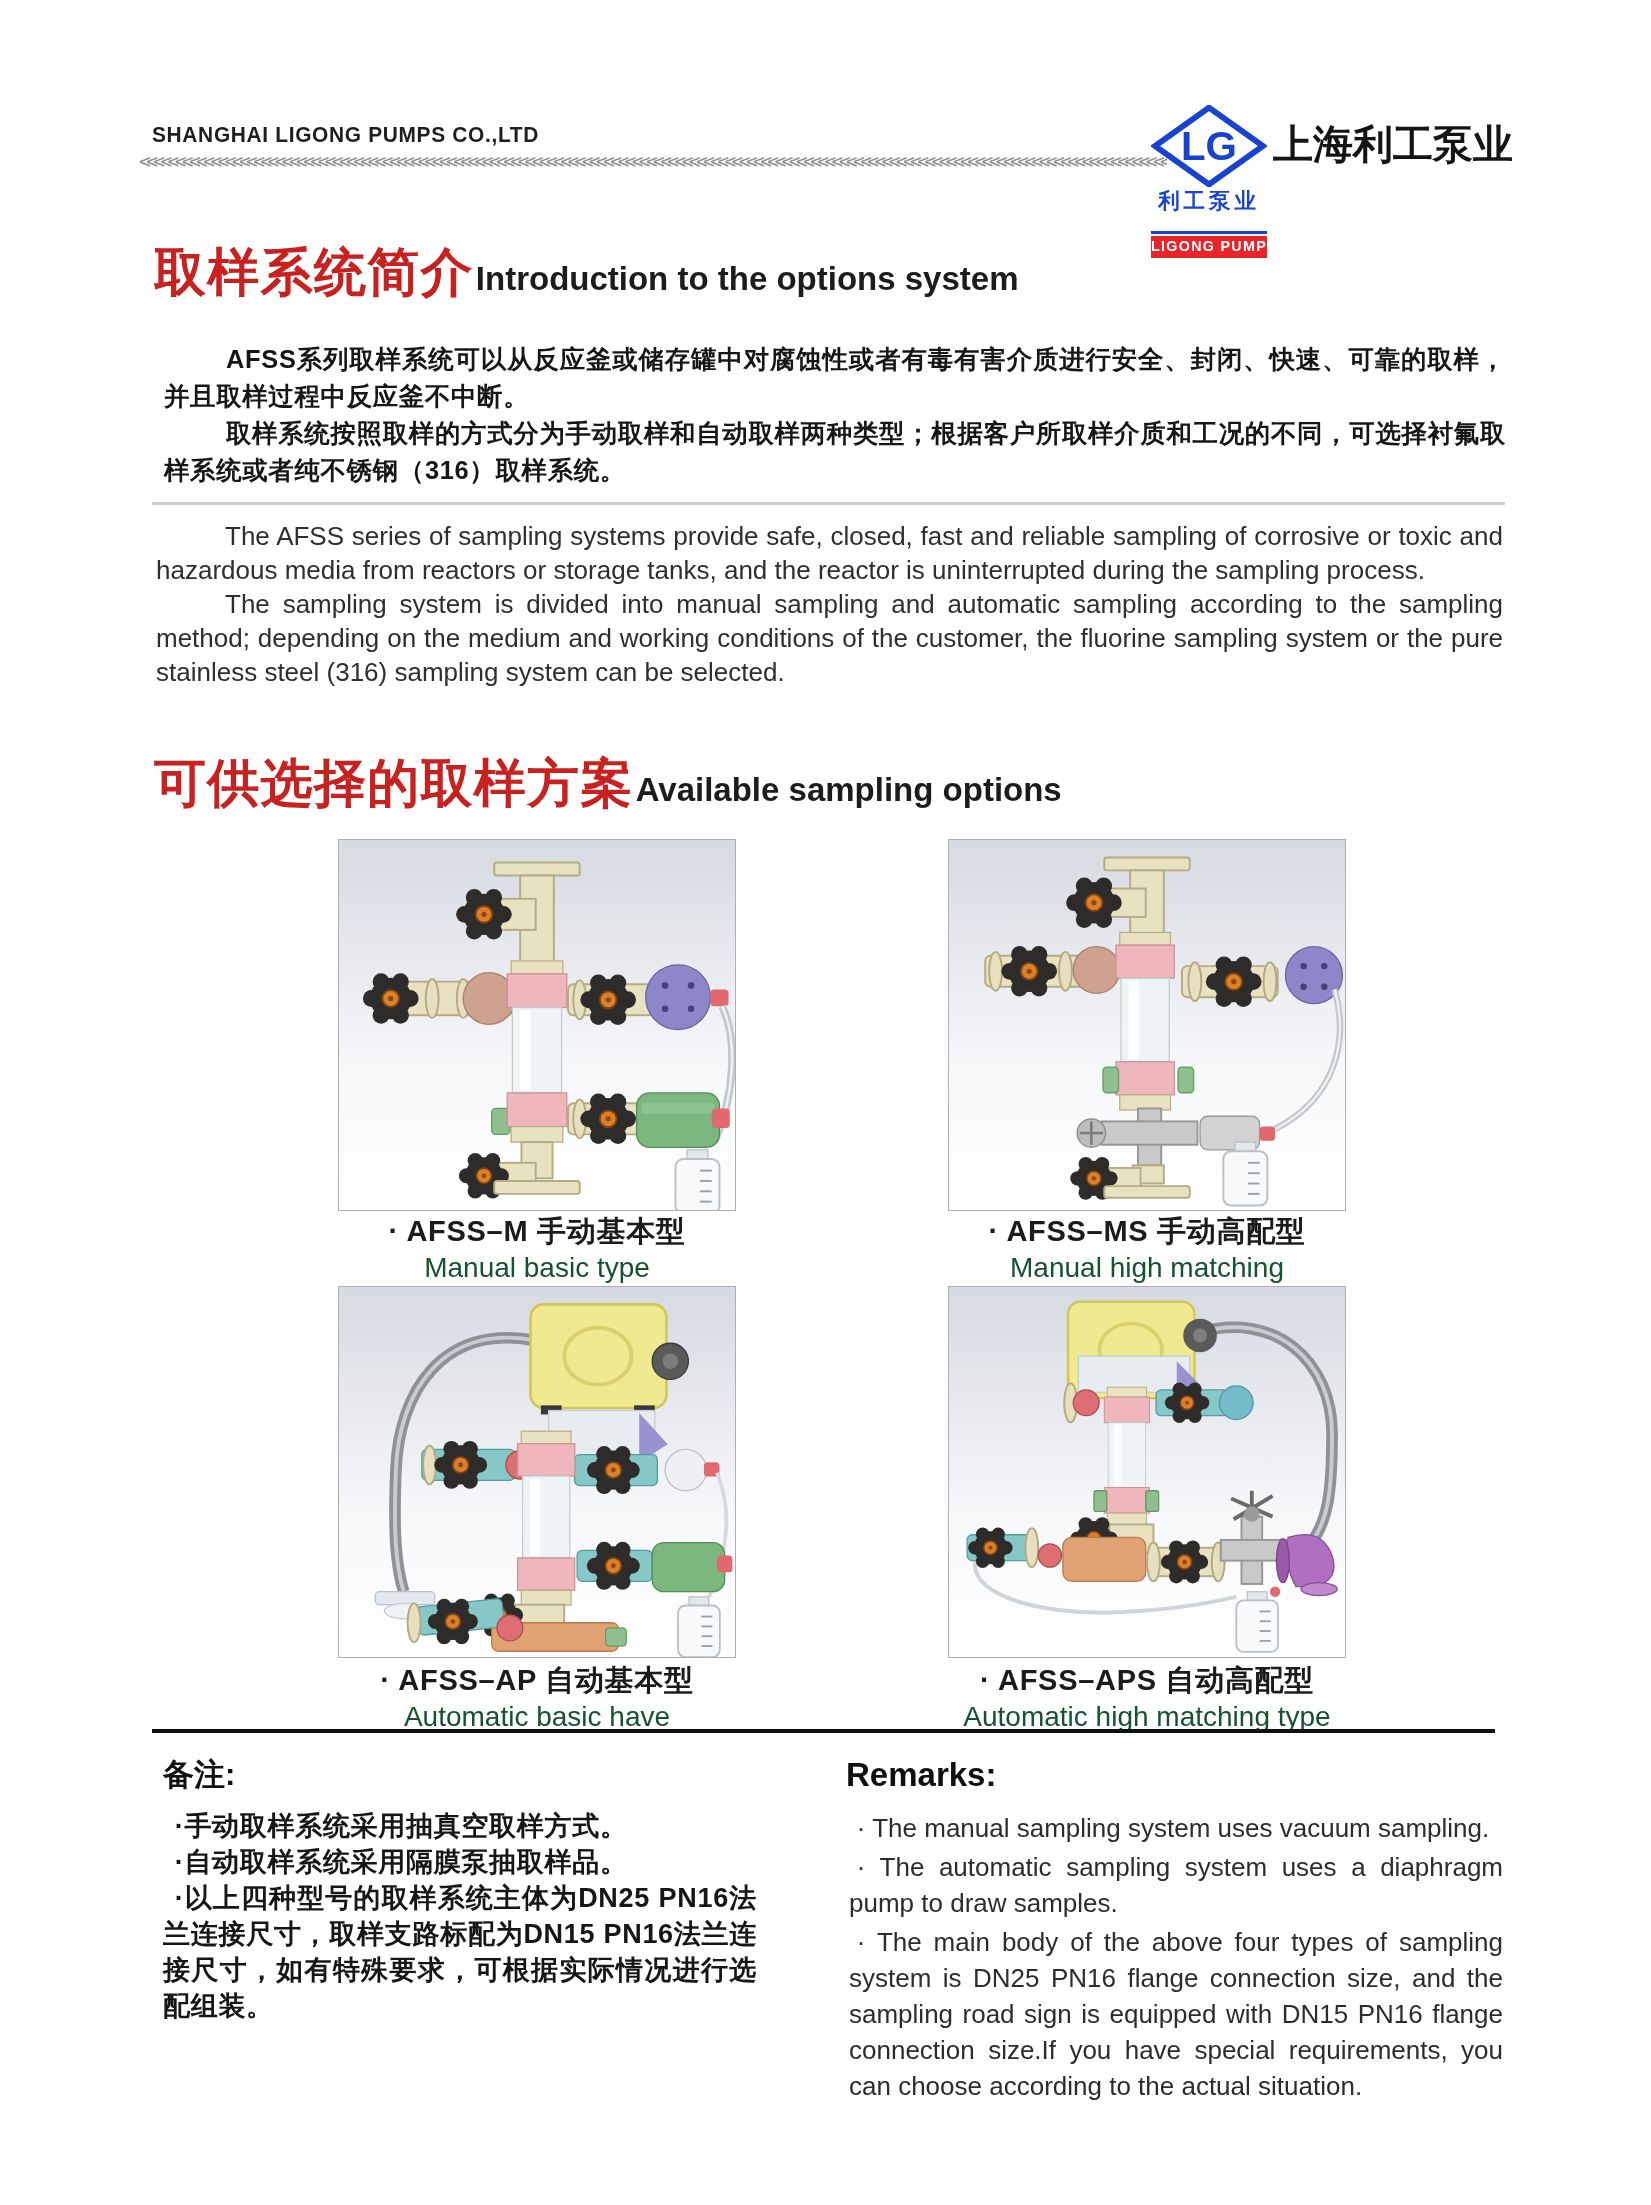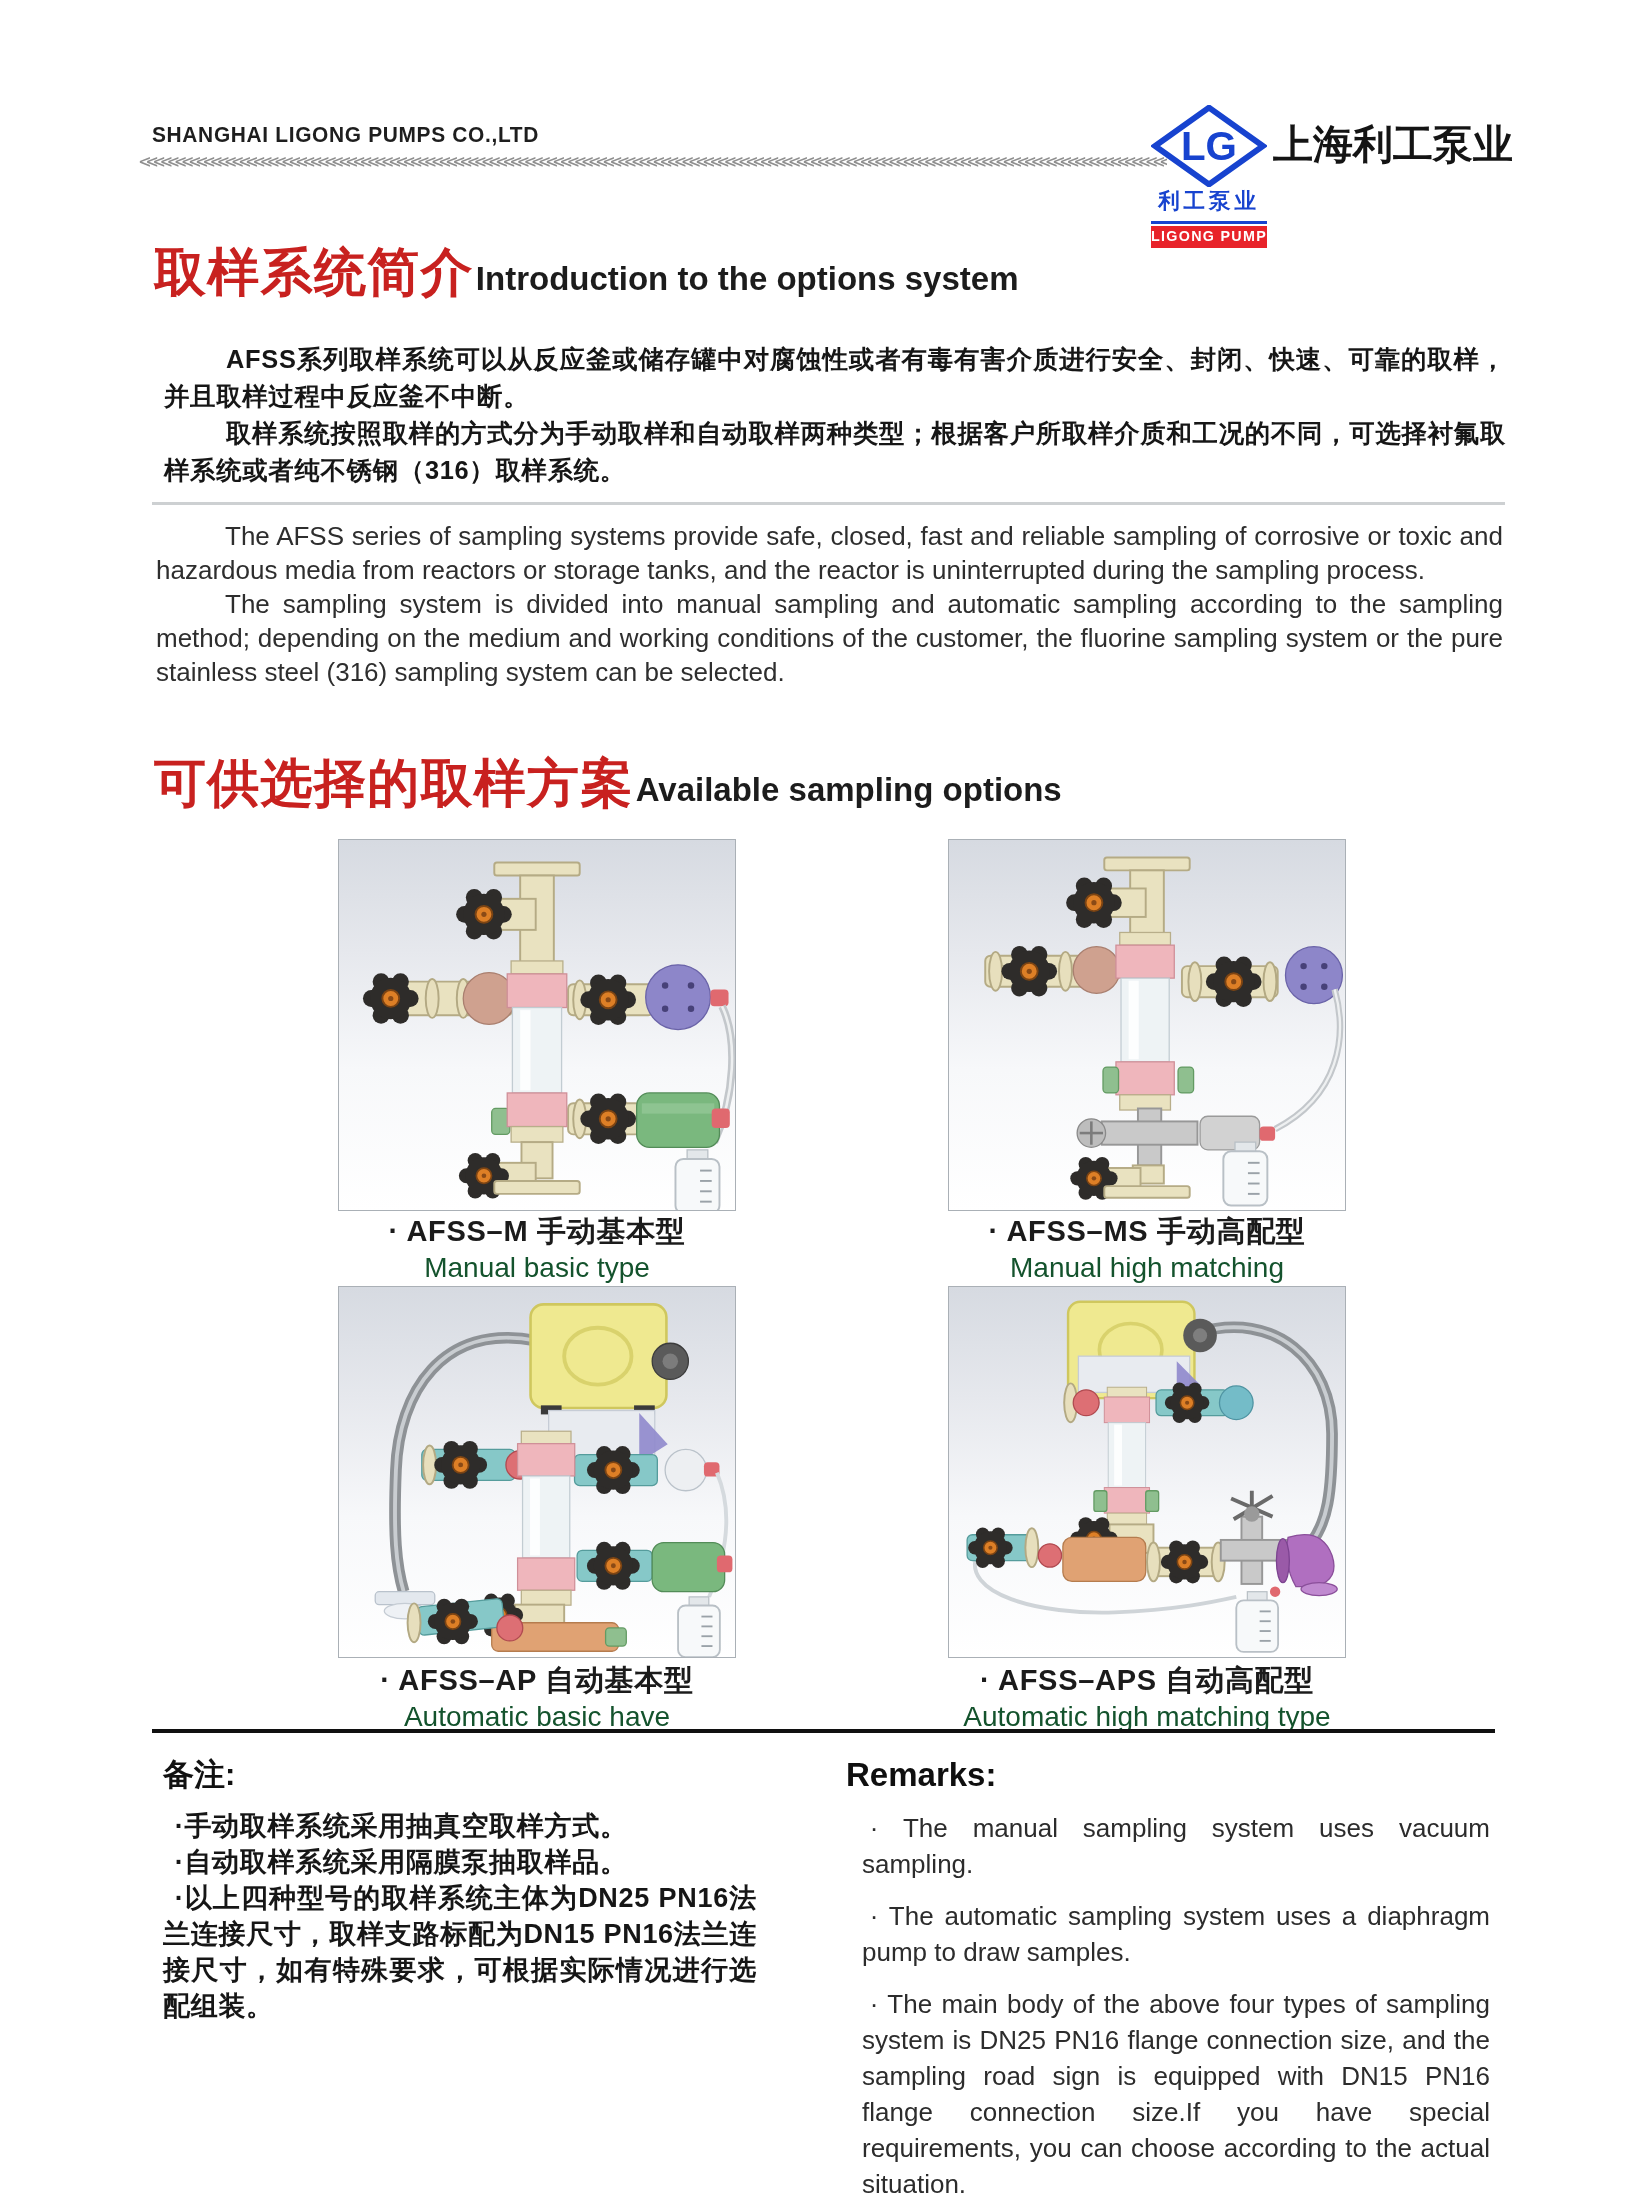--- a/index.html
+++ b/index.html
@@ -4,21 +4,21 @@
 <style>
   html,body{margin:0;padding:0;background:#ffffff;}
   body{width:1651px;height:2205px;position:relative;font-family:"Liberation Sans","DejaVu Sans",sans-serif;color:#1b1b1b;}
   .abs{position:absolute;}
 
   
   .company-en{left:152px;top:122px;font-size:22px;font-weight:700;letter-spacing:0.7px;color:#1e1e1e;transform:scaleX(.95);transform-origin:left;white-space:nowrap;}
   .chevrons{left:139px;top:151px;width:1028px;height:23.4px;overflow:hidden;white-space:nowrap;font-family:"DejaVu Sans Mono",monospace;font-size:19.5px;line-height:22px;color:#8f8f8f;letter-spacing:-4.6px;user-select:none;}
   .logo-wrap{left:1151px;top:105px;width:116px;}
   .logo-diamond{display:block;width:116px;height:82px;}
-  .logo-cn{margin-top:-1.3px;text-align:center;font-size:21.5px;font-weight:700;color:var(--logo_blue);letter-spacing:3.9px;border-bottom:3.3px solid var(--logo_blue);padding-bottom:6px;white-space:nowrap;}
+  .logo-cn{margin-top:-1.3px;text-align:center;font-size:21.5px;font-weight:700;color:var(--logo_blue);letter-spacing:3.9px;border-bottom:3.3px solid var(--logo_blue);padding-bottom:16px;white-space:nowrap;}
   .logo-red{margin-top:2.6px;background:var(--logo_red);color:#fff;font-size:14.3px;font-weight:700;letter-spacing:1.3px;text-align:center;line-height:21.5px;height:21.5px;white-space:nowrap;}
   .company-cn{left:1273px;top:117px;font-size:40px;font-weight:700;color:#141414;letter-spacing:0px;white-space:nowrap;}
 
   
   .sec-title{display:flex;align-items:baseline;gap:2px;white-space:nowrap;}
   .t-cn{font-size:52px;font-weight:700;color:var(--accent_red);letter-spacing:1.3px;}
   .t-en{font-size:33px;font-weight:700;color:#1c1c1c;}
 
   
   .cn-paras{left:164px;top:341px;width:1342px;}
@@ -35,21 +35,21 @@
   .cap-en{font-size:28px;font-weight:400;color:#14532d;line-height:31px;margin-top:3.9px;white-space:nowrap;}
 
   .divider-black{left:152px;top:1729px;width:1343px;height:3.9px;background:var(--divider_black);}
 
   
   .rem-cn{left:163px;top:1754px;width:594px;}
   .rem-cn h3{margin:0 0 11.7px 0;font-size:31px;font-weight:700;color:#111;}
   .rem-cn p{margin:0;font-size:27px;line-height:36px;font-weight:600;color:#161616;text-align:justify;text-indent:11.7px;letter-spacing:0.7px;}
   .rem-en{left:846px;top:1756px;width:660px;}
   .rem-en h3{margin:0 0 15.6px 0;font-size:33px;font-weight:700;color:#0f0f0f;}
-  .rem-en p{margin:16px;font-size:26px;line-height:36px;font-weight:400;color:#2c2c2c;text-align:justify;text-indent:7.8px;}
+  .rem-en p{margin:3px;font-size:26px;line-height:36px;font-weight:400;color:#2c2c2c;text-align:justify;text-indent:7.8px;}
 
   
   .cream{fill:#e9e2c0;stroke:#b5ab85;stroke-width:1.5;}
   .steel{fill:#c9c9c9;stroke:#979797;stroke-width:1.5;}
 </style>
 </head>
 <body>
 
 <svg width="0" height="0" style="position:absolute" aria-hidden="true">
   <defs>

